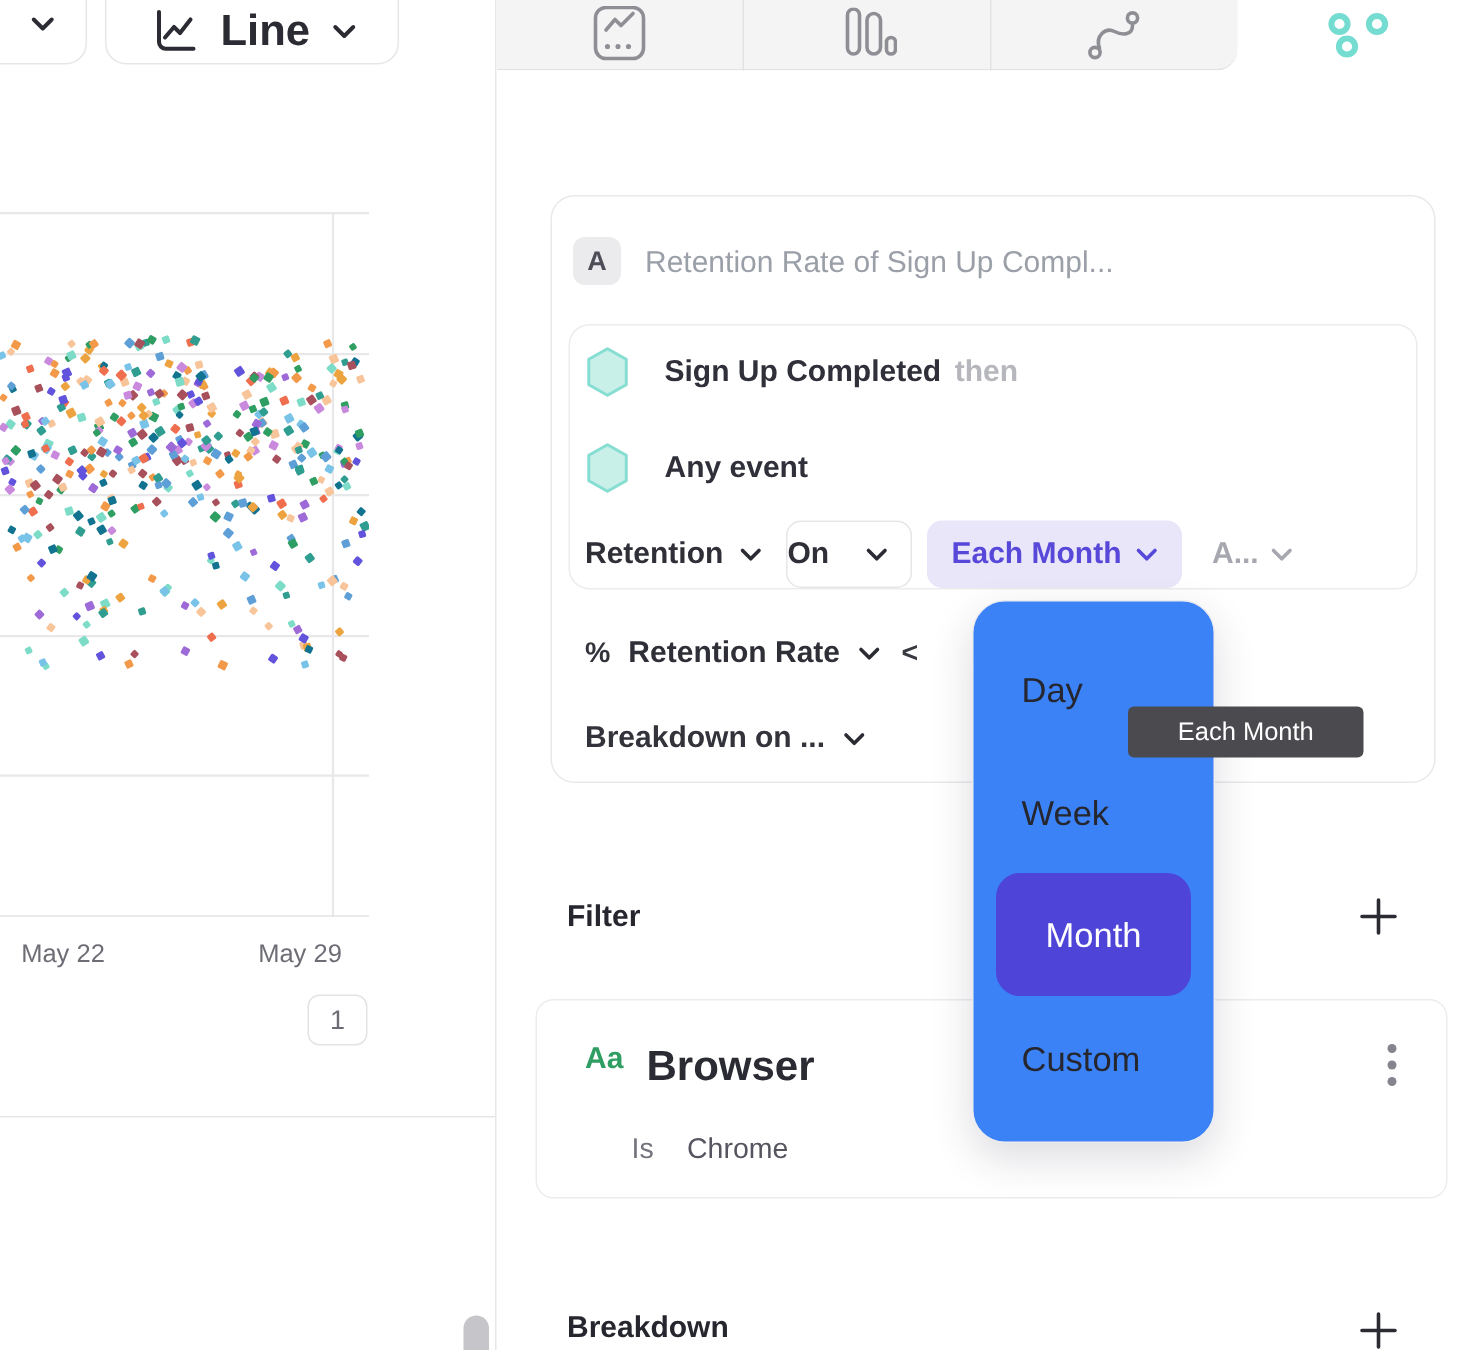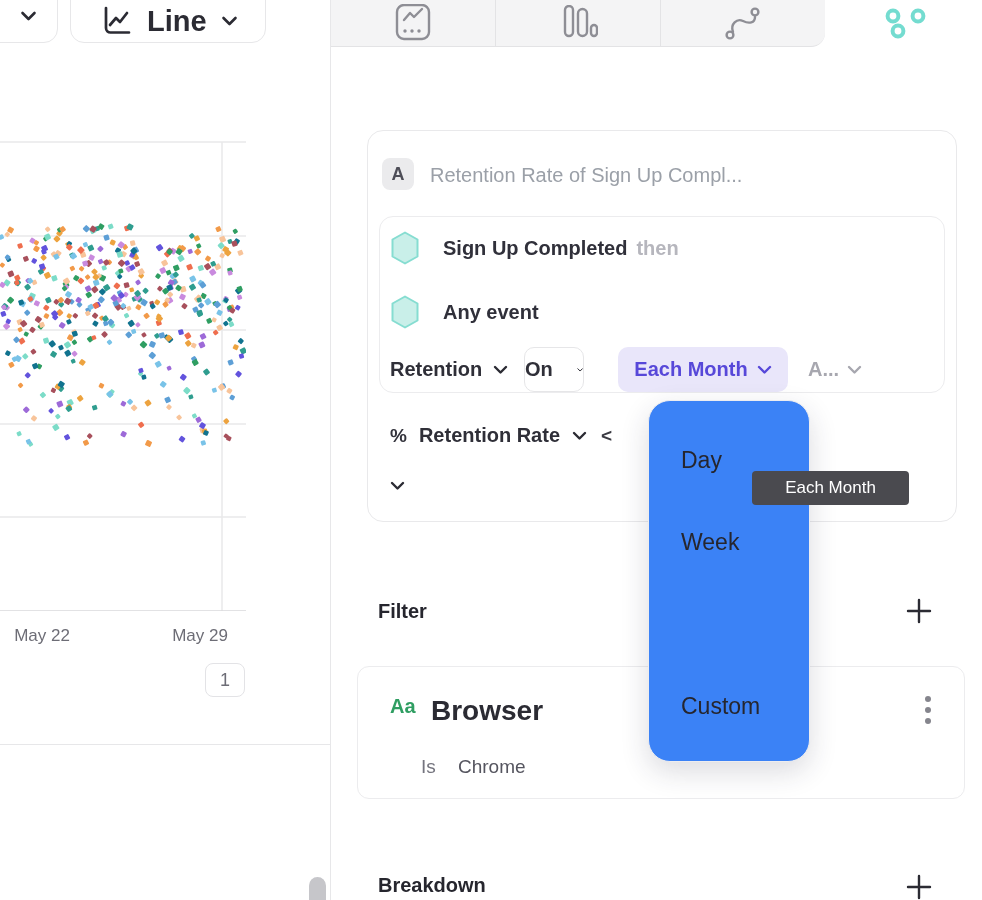--- a/index.html
+++ b/index.html
@@ -36,22 +36,22 @@
   .ticon{stroke:#8e8e95;fill:none;stroke-width:2.4;stroke-linecap:round;stroke-linejoin:round}
   
   #query-card{left:367px;top:130px;width:590px;height:392px;border:1px solid #e9e9eb;border-radius:16px;background:#fff;box-sizing:border-box}
   #query-badge{left:382px;top:158px;width:32px;height:32px;border-radius:8px;background:#ebebed;
     display:flex;align-items:center;justify-content:center;font-size:18px;font-weight:700;color:#4e4e58}
   #query-title{left:430px;top:164px;font-size:20px;color:var(--text-gray);white-space:nowrap}
   #event-card{left:379px;top:216px;width:566px;height:177px;border:1px solid #ececee;border-radius:14px;box-sizing:border-box;background:#fff}
   .event-text{font-size:20px;font-weight:700;color:#30303a;white-space:nowrap}
   .event-suffix{font-weight:600;color:#b6b6bd;margin-left:9px}
   .ctl-text{font-size:20px;font-weight:700;color:#2f2f38}
-  #on-btn{left:524px;top:347px;width:60px;height:45px;border:1.5px solid #e6e6e8;border-radius:10px;background:#fff;
-    display:flex;align-items:center;justify-content:flex-end;gap:24px;box-sizing:border-box}
+  #on-btn{left:524px;top:347px;width:84px;height:45px;border:1.5px solid #e6e6e8;border-radius:10px;background:#fff;
+    display:flex;align-items:center;justify-content:flex-start;gap:24px;box-sizing:border-box}
   #interval-chip{left:618px;top:347px;width:170px;height:45px;border-radius:10px;background:var(--chip-bg);
     display:flex;align-items:center;justify-content:center;gap:9px}
   #interval-chip span{font-size:20px;font-weight:700;color:var(--accent-text)}
   #overflow-dd{left:808px;top:358px;display:flex;align-items:center;gap:8px;color:#a7a7af;font-size:20px;font-weight:700}
   #measure-row{left:390px;top:424px;display:flex;align-items:center;gap:12px}
   #measure-row .pct{font-size:19px;font-weight:700;color:#33333c}
   #measure-row .lbl{font-size:20px;font-weight:700;color:#2f2f38}
   #measure-row .arrow{font-size:19px;font-weight:700;color:#3a3a42;margin-left:2px}
   #breakdown-on{left:390px;top:481px;display:flex;align-items:center;gap:12px;font-size:20px;font-weight:700;color:#33333b}
   
@@ -607,28 +607,32 @@
 <div class="abs" id="measure-row">
   <span class="pct">%</span>
   <span class="lbl">Retention Rate</span>
   <svg width="15" height="10" viewBox="0 0 15 10">
     <polyline points="2,2 7.5,7.5 13,2" fill="none" stroke="#2b2b33" stroke-width="2.4" stroke-linecap="round" stroke-linejoin="round"></polyline>
   </svg>
   <span class="arrow">&lt;</span>
 </div>
 
 <div class="abs" id="breakdown-on">
+  <span>Breakdown on ...</span>
   <svg width="15" height="10" viewBox="0 0 15 10">
     <polyline points="2,2 7.5,7.5 13,2" fill="none" stroke="#2b2b33" stroke-width="2.4" stroke-linecap="round" stroke-linejoin="round"></polyline>
   </svg>
 </div>
 
 <div class="abs" id="interval-dropdown">
   <div class="dd-item" style="top:46px">Day</div>
   <div class="dd-item" style="top:128px">Week</div>
+  <div id="dd-month">
+    <span>Month</span>
+  </div>
   <div class="dd-item" style="top:292px">Custom</div>
 </div>
 
 <div class="abs" id="tooltip">
   <span>Each Month</span>
 </div>
 
 <div class="abs section-h" id="filter-heading">Filter</div>
 <svg class="abs plus-btn" id="filter-plus" viewBox="0 0 26 26">
   <path d="M13 2 V24 M2 13 H24" stroke="#2b2b33" stroke-width="2.4" stroke-linecap="round"></path>

